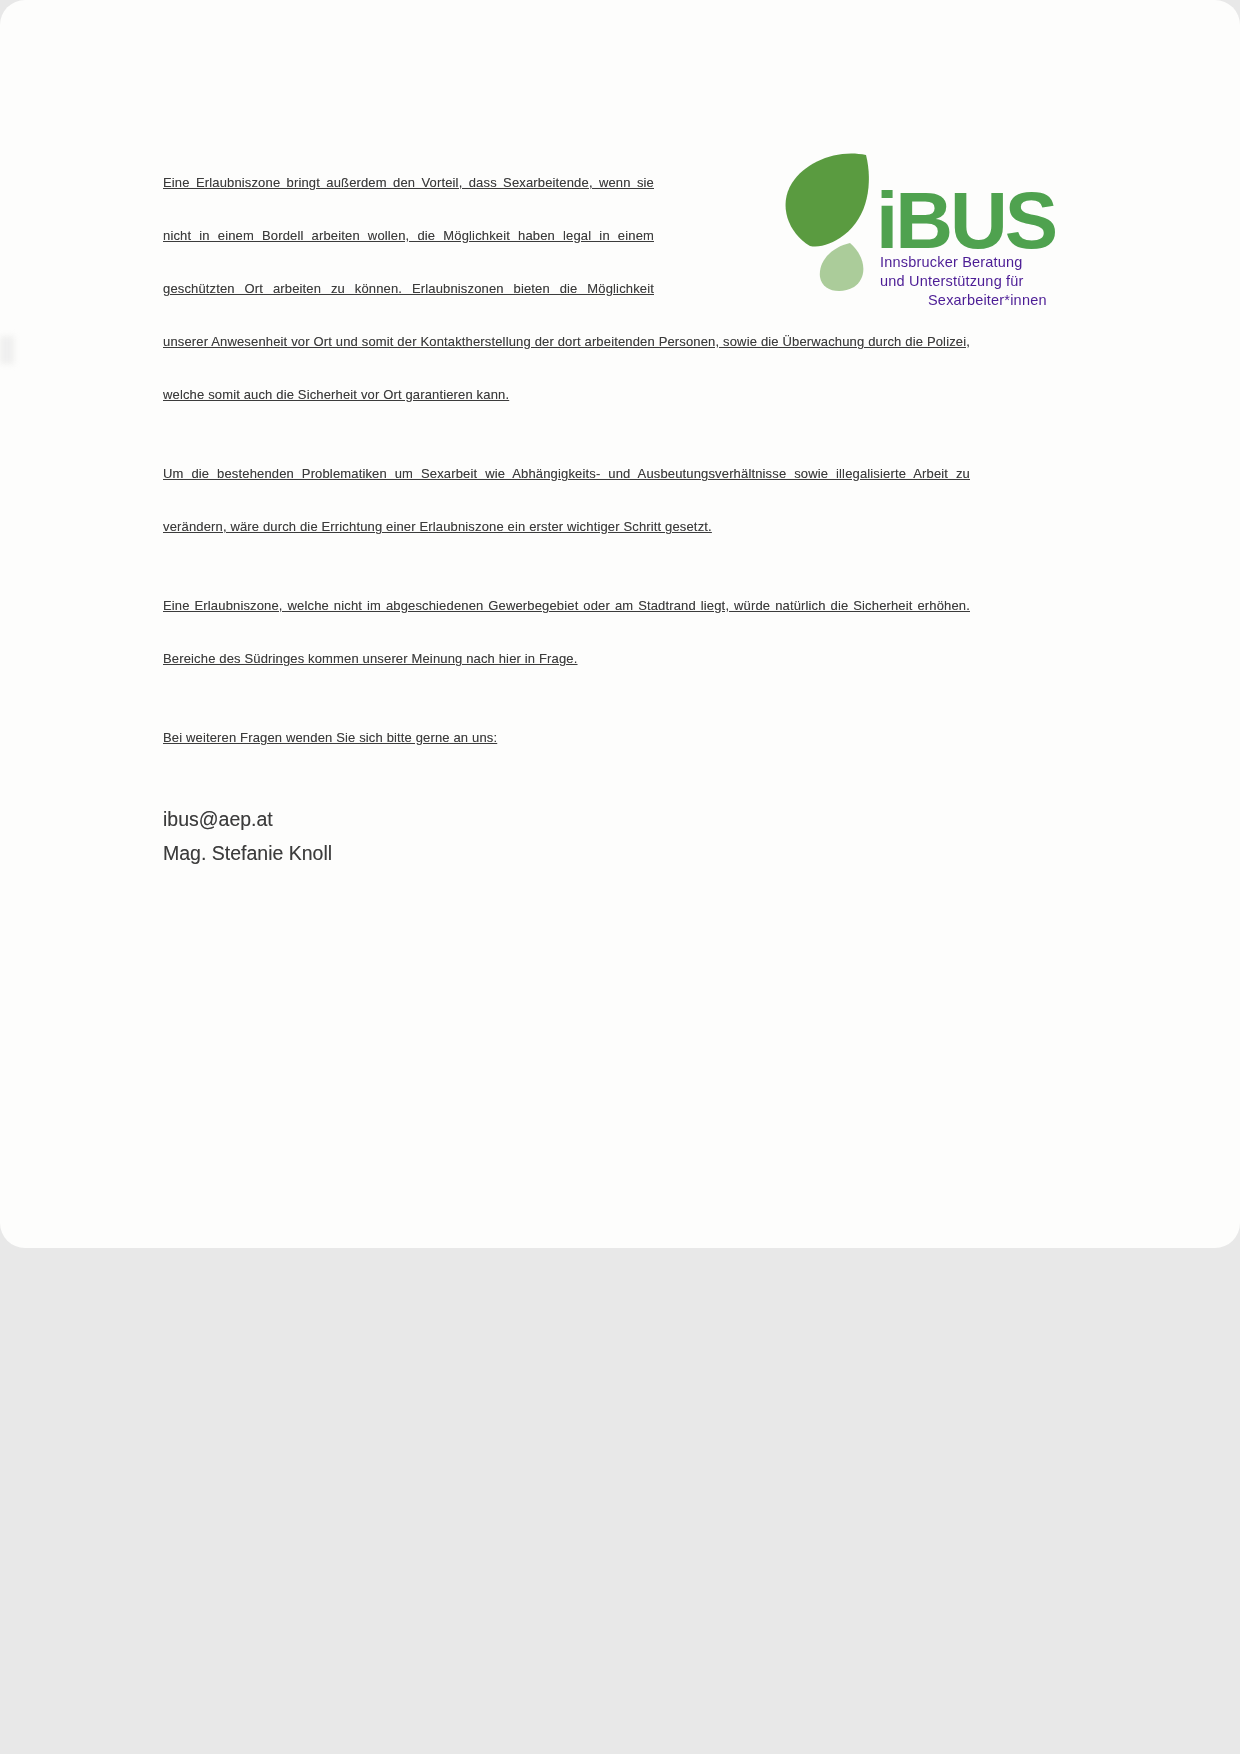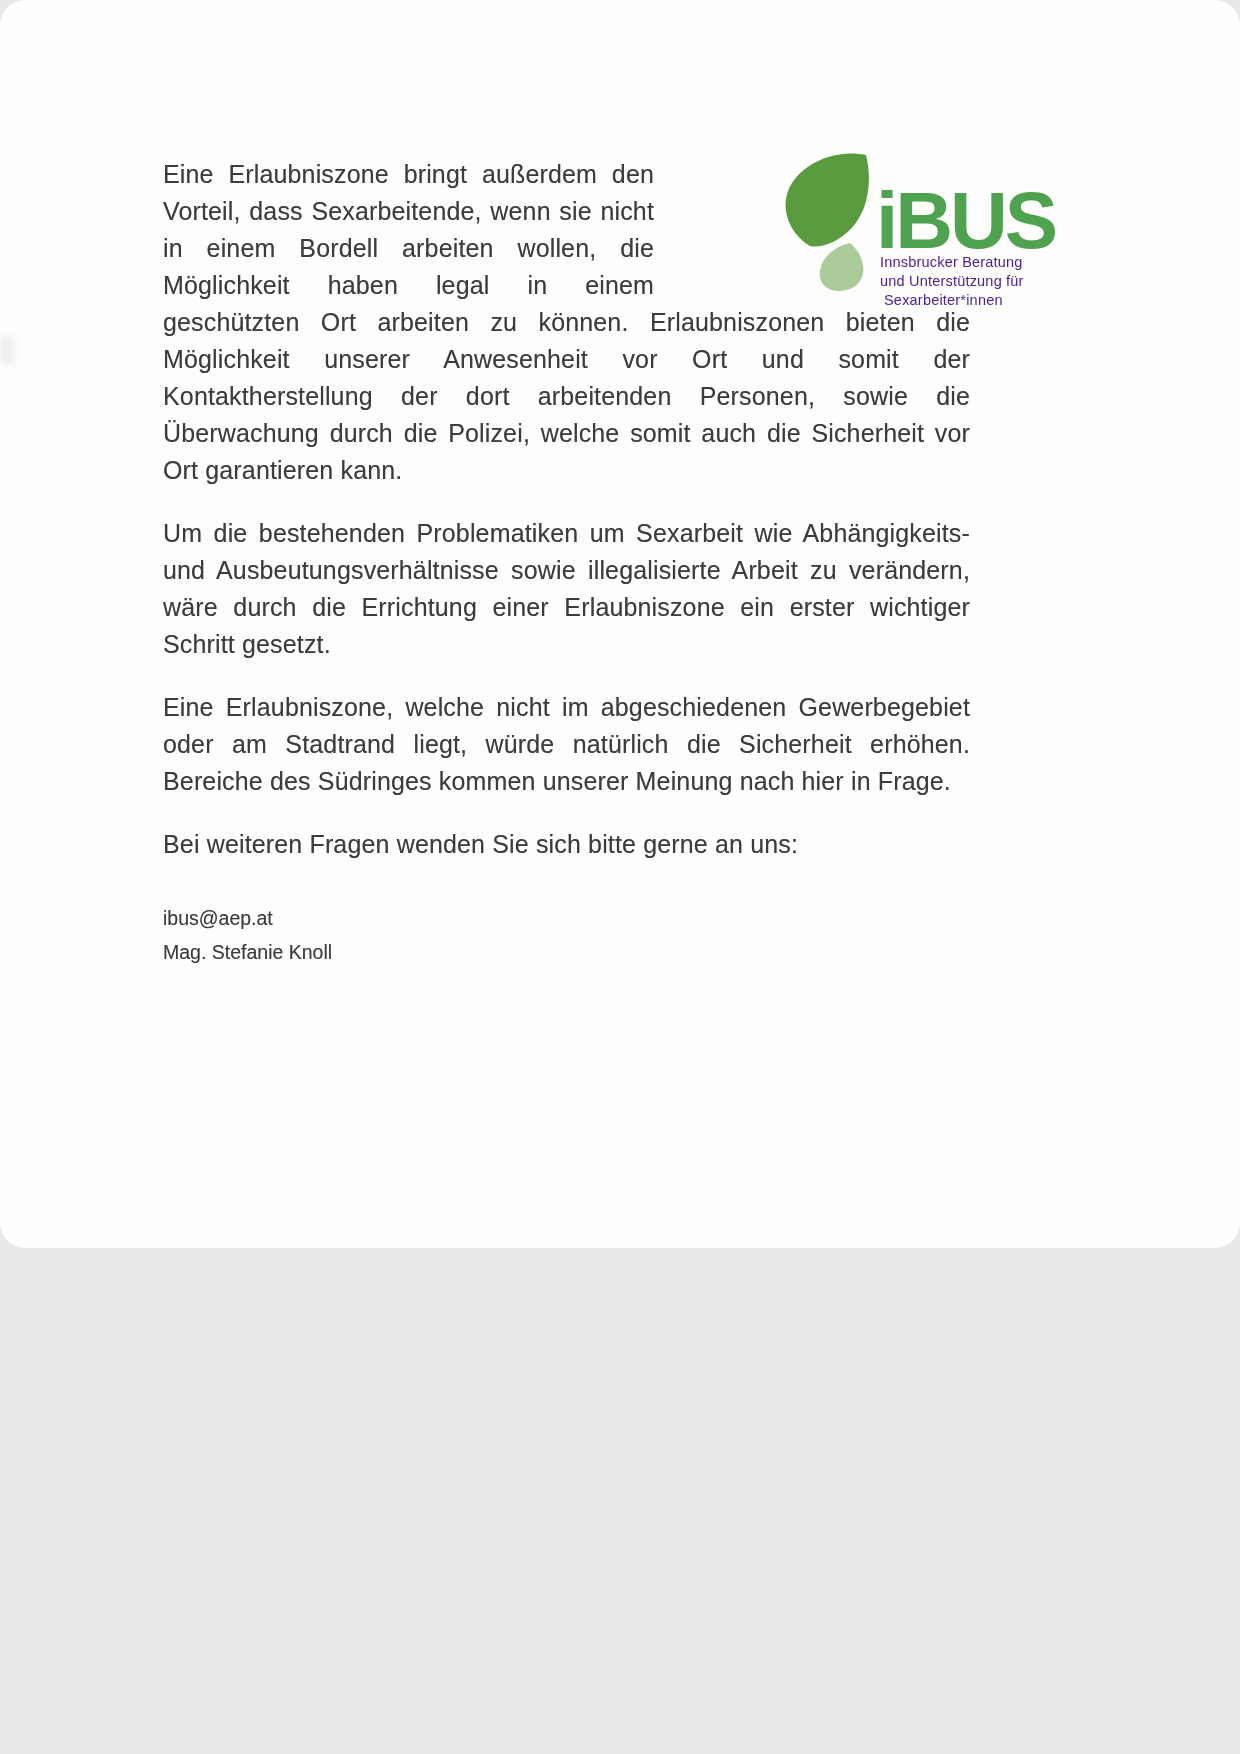--- a/index.html
+++ b/index.html
@@ -15,26 +15,27 @@
     border-radius: 25px;
   }
   .content {
     position: absolute;
     left: 163px;
     top: 156px;
     width: 807px;
   }
   .content p {
     margin: 0 0 26px 0;
-    font-size: 25px;
-    line-height: 37px;
+    font-size: 13px;
+    line-height: 53px;
     text-align: justify;
     letter-spacing: 0.15px;
     color: #3c3c3c;
     text-shadow: 0 0 0.5px rgba(70,70,70,0.45);
+    text-decoration: underline;
   }
   .content p.no-justify { text-align: left; }
 
   
   .logo {
     float: right;
     width: 300px;
     height: 152px;
     margin: -11px 0 0 16px;
     position: relative;
@@ -59,21 +60,21 @@
   }
   .logo-tagline {
     position: absolute;
     left: 210px;
     top: 108px;
     font-size: 14.5px;
     line-height: 19px;
     letter-spacing: 0.2px;
     text-shadow: none;
   }
-  .logo-tagline .tl3 { padding-left: 4px; }
+  .logo-tagline .tl3 { padding-left: 4px; margin-left: 44px; }
 
   
   .signature {
     margin-top: 38px;
     font-size: 19.5px;
     line-height: 34px;
     text-shadow: 0 0 0.5px rgba(70,70,70,0.45);
   }
 
   

